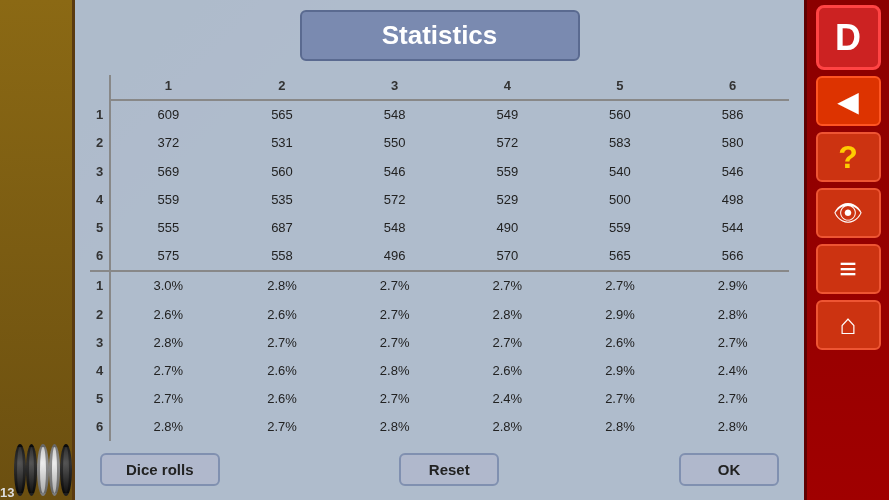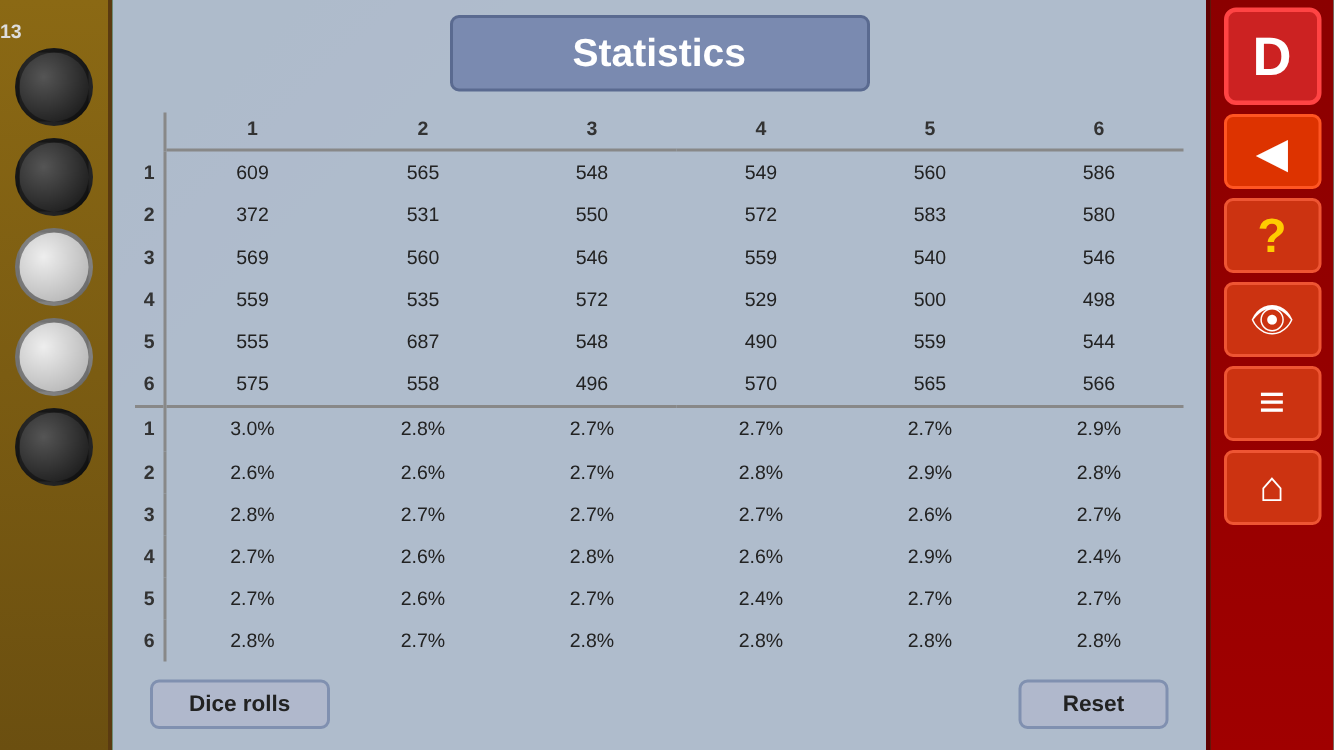--- a/index.html
+++ b/index.html
@@ -16,22 +16,22 @@
     
     .left-sidebar {
       position: absolute;
       left: 0;
       top: 0;
       width: 75px;
       height: 500px;
       background: linear-gradient(to bottom, #8B6914, #6B4F10);
       border-right: 3px solid #5a3a10;
       display: flex;
-      flex-direction: column;
-      align-items: flex-start;
+      flex-direction: row;
+      align-items: flex-end;
       padding-top: 10px;
     }
 
     .board-area {
       position: absolute;
       left: 75px;
       top: 0;
       right: 85px;
       bottom: 0;
       background: linear-gradient(135deg, #1a6b1a, #2d8b2d);
@@ -351,20 +351,21 @@
           <td>2.8%</td>
           <td>2.8%</td>
           <td>2.8%</td>
         </tr>
       </tbody>
   </table>
 
   <div class="bottom-buttons">
     <button class="action-btn">Dice rolls</button>
     <button class="action-btn">Reset</button>
+    <button class="action-btn">OK</button>
   </div>
 </div>
 
 <div class="right-sidebar">
   <div class="dice-btn">D</div>
   <div class="nav-btn">◀</div>
   <div class="icon-btn" style="font-size:32px; font-weight:bold; color:#ffcc00;">?</div>
   <div class="icon-btn">👁</div>
   <div class="icon-btn" style="font-size:30px;">≡</div>
   <div class="icon-btn" style="font-size:28px;">⌂</div>

